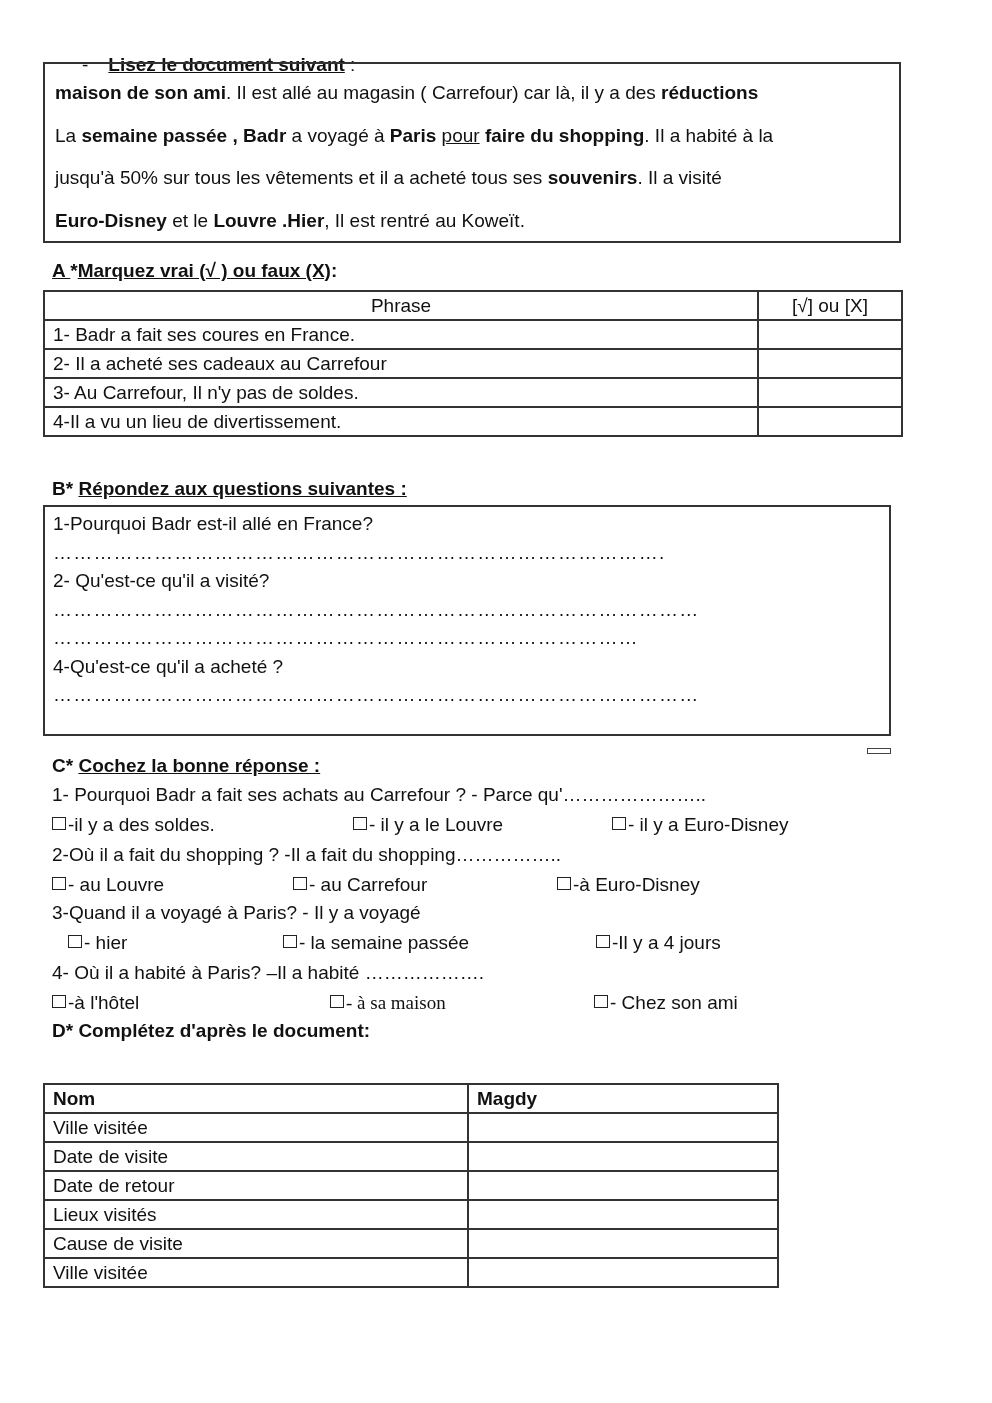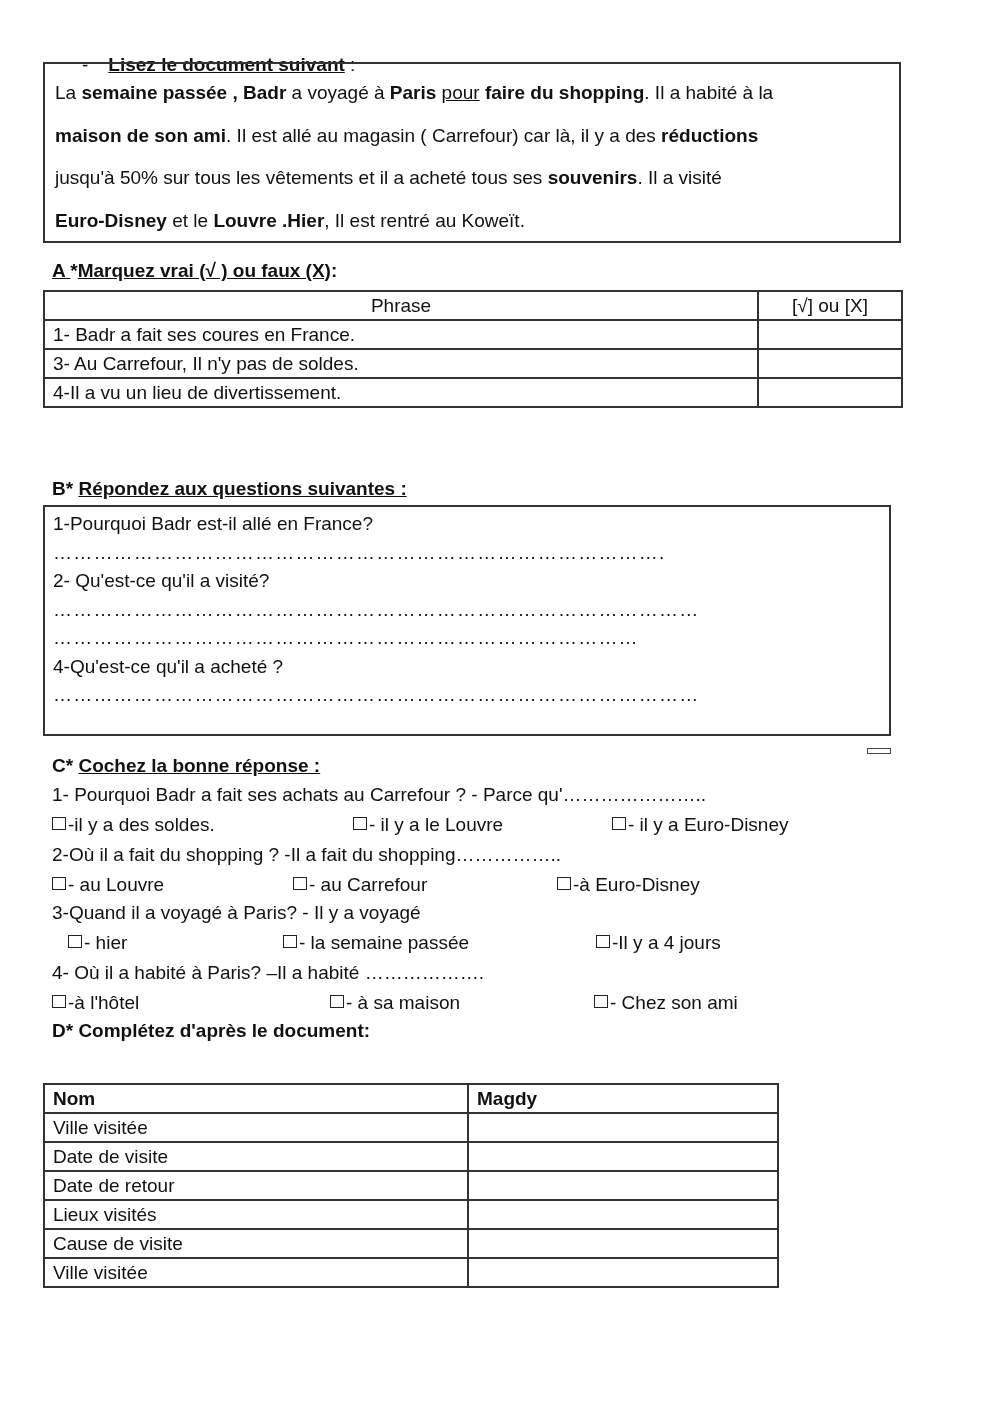--- a/index.html
+++ b/index.html
@@ -67,39 +67,43 @@
   #tableD .head { font-weight:bold; }
 </style>
 </head>
 <body>
 
 <div id="intro" class="abs">
   <span class="dash">-</span><b class="u">Lisez le document suivant</b><span> :</span>
 </div>
 
 <div id="doc-box" class="abs">
+  <p><span style="font-weight: bold;">maison de son ami</span><span>. Il est allé au magasin  ( Carrefour) car là, il y a des </span><span style="font-weight: bold;">réductions</span></p>
   <p><span>La </span><span style="font-weight: bold;">semaine passée , Badr</span><span> a voyagé  à </span><span style="font-weight: bold;">Paris</span><span> </span><span style="text-decoration: underline;">pour</span><span> </span><span style="font-weight: bold;">faire du shopping</span><span>. Il a habité  à  la</span></p>
-  <p><span style="font-weight: bold;">maison de son ami</span><span>. Il est allé au magasin  ( Carrefour) car là, il y a des </span><span style="font-weight: bold;">réductions</span></p>
   <p><span>jusqu'à 50% sur tous les vêtements et il  a  acheté tous ses  </span><span style="font-weight: bold;">souvenirs</span><span>.    Il a visité</span></p>
   <p><span> </span><span style="font-weight: bold;">Euro-Disney</span><span> et le </span><span style="font-weight: bold;">Louvre .Hier</span><span>, Il est rentré au Koweït.</span></p>
 </div>
 
 <div id="secA-title" class="abs">
   <span class="u">A </span><span>*</span><span class="u">Marquez vrai (√ ) ou faux (X)</span><span>:</span>
 </div>
 <table id="tableA" class="abs">
   <thead>
     <tr>
       <th class="c1">Phrase</th>
       <th>[√] ou [X]</th>
     </tr>
   </thead>
   <tbody id="tableA-body">
       <tr>
         <td class="c1">1- Badr a fait ses coures en France.</td>
+                  <td></td>
+      </tr>
+      <tr>
+        <td class="c1">2- Il a acheté ses cadeaux au Carrefour</td>
                   <td></td>
       </tr>
       <tr>
         <td class="c1">3- Au Carrefour, Il n'y pas de soldes.</td>
                   <td></td>
       </tr>
       <tr>
         <td class="c1">4-Il a vu un lieu de divertissement.</td>
                   <td></td>
       </tr>
@@ -131,21 +135,21 @@
     <div class="c-line" style="top: 844px;">2-Où il a fait du shopping ?          -Il a fait du shopping……………..</div>
     <div class="opt" style="top: 874px; left: 52px;"><span class="box"></span><span>- au Louvre</span></div>
     <div class="opt" style="top: 874px; left: 293px;"><span class="box"></span><span>- au Carrefour</span></div>
     <div class="opt" style="top: 874px; left: 557px;"><span class="box"></span><span>-à Euro-Disney</span></div>
     <div class="c-line" style="top: 902px;">3-Quand il a voyagé à Paris?     - Il y a voyagé</div>
     <div class="opt" style="top: 932px; left: 52px; padding-left: 16px;"><span class="box"></span><span>- hier</span></div>
     <div class="opt" style="top: 932px; left: 283px;"><span class="box"></span><span>-  la semaine passée</span></div>
     <div class="opt" style="top: 932px; left: 560px; margin-left: 36px;"><span class="box"></span><span>-Il y a 4 jours</span></div>
     <div class="c-line" style="top: 962px;">4- Où il a habité  à Paris? –Il a habité ………………. </div>
     <div class="opt" style="top: 992px; left: 52px;"><span class="box"></span><span>-à l'hôtel</span></div>
-    <div class="opt" style="top: 992px; left: 330px;"><span class="box"></span><span>- à sa maison</span></div>
+    <div class="opt" style="top: 992px; left: 330px; font-family: Liberation Serif, serif;"><span class="box"></span><span>- à sa maison</span></div>
     <div class="opt" style="top: 992px; left: 594px;"><span class="box"></span><span>- Chez son ami</span></div>
   </div>
 
 <div id="secD-title" class="abs">D* Complétez d'après le document:</div>
 <table id="tableD" class="abs">
   <tbody id="tableD-body">
     <tr>
       <td class="c1 head">Nom</td>
       <td class="head">Magdy</td>
     </tr>

